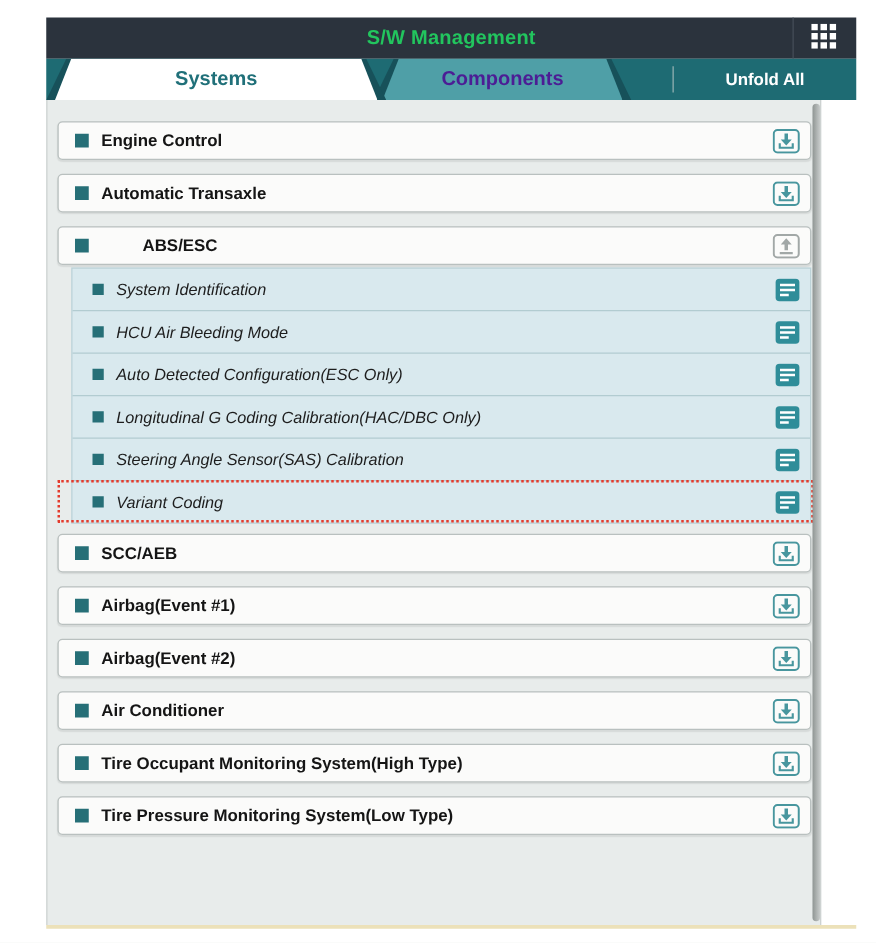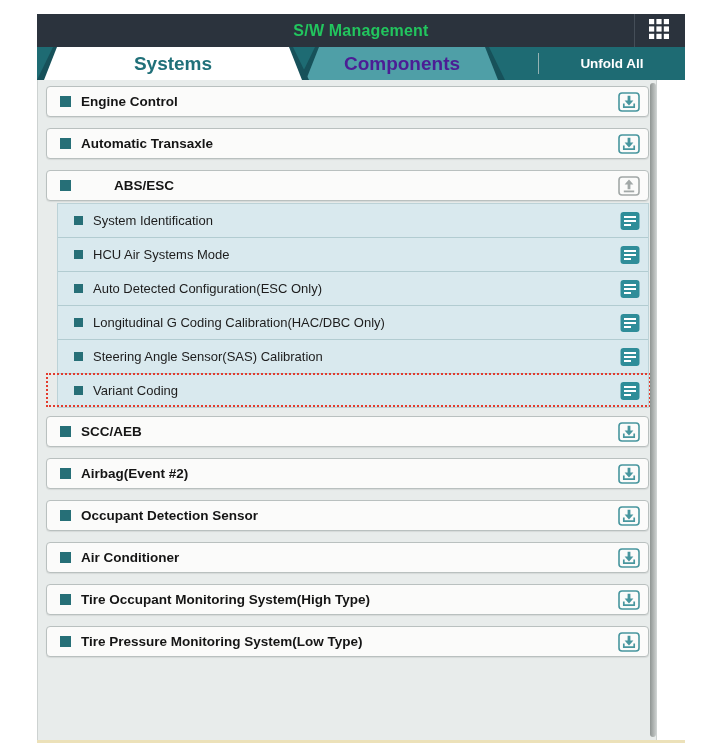--- a/index.html
+++ b/index.html
@@ -14,47 +14,47 @@
   .grid-btn{position:absolute;right:10px;top:0;bottom:0;width:32px;background:transparent;border:none;cursor:pointer;
     display:flex;align-items:center;justify-content:center;padding:0;}
 
   
   .tabbar{position:relative;height:33px;background:#1e6b73;}
   .tab{position:absolute;top:0;height:33px;cursor:pointer;}
   .tab .tab-shadow{position:absolute;left:0;right:0;top:0;bottom:0;background:#17515a;
     clip-path:polygon(16px 0, calc(100% - 16px) 0, 100% 100%, 0 100%);}
   .tab .tab-face{position:absolute;left:7px;right:7px;top:0;bottom:0;
     clip-path:polygon(13px 0, calc(100% - 13px) 0, 100% 100%, 0 100%);
-    display:flex;align-items:center;justify-content:center;font-weight:bold;font-size:19px;}
+    display:flex;align-items:center;justify-content:center;font-weight:bold;font-size:16px;}
   .tab-systems{left:0;width:272px;z-index:2;}
   .tab-systems .tab-face{background:#ffffff;color:#207079;}
   .tab-components{left:262px;width:206px;z-index:1;}
   .tab-components .tab-face{background:#4f9fa7;color:#4c1d95;}
   .unfold-divider{position:absolute;left:501px;top:6px;height:21px;width:1px;background:#bcc9c8;opacity:.75;}
   .unfold-btn{position:absolute;left:505px;top:0;height:33px;width:140px;background:transparent;border:none;cursor:pointer;
     color:#ffffff;font-weight:bold;font-size:13.5px;font-family:"Liberation Sans",sans-serif;}
 
   
   .content{position:relative;width:620px;height:660px;background:#e8eceb;border-left:1px solid #cdd2d1;
     border-right:1px solid #cdd2d1;box-sizing:border-box;overflow:hidden;}
-  #list{padding-top:6px;}
+  #list{padding-top:17px;}
 
   .card{position:relative;margin-left:8px;width:603px;height:31px;box-sizing:border-box;background:#fbfbfa;
     border:1px solid #b9c0bf;border-radius:4px;margin-bottom:11px;display:flex;align-items:center;
     box-shadow:0 1px 1px rgba(0,0,0,.08);cursor:pointer;}
   .card.expanded{margin-bottom:2px;gap:33px;}
   .card .bullet{width:11px;height:11px;background:#266f77;margin-left:13px;flex:0 0 auto;}
   .card .label{margin-left:10px;font-size:13.5px;font-weight:bold;color:#151515;white-space:nowrap;}
   .card .exp-icon{position:absolute;right:8px;top:50%;transform:translateY(-50%);width:22px;height:20px;cursor:pointer;}
 
   .sublist{margin-left:19px;width:592px;background:#d9e9ee;border:1px solid #bcd2d7;box-sizing:border-box;margin-bottom:8px;}
   .subrow{position:relative;height:33px;display:flex;align-items:center;cursor:pointer;}
   .subrow + .subrow{border-top:1px solid #b2ccd1;}
   .subrow .bullet{width:9px;height:9px;background:#266f77;margin-left:16px;flex:0 0 auto;}
-  .subrow .label{margin-left:10px;font-size:13px;color:#1d1d1d;white-space:nowrap;}
+  .subrow .label{margin-left:10px;font-size:13px;color:#1d1d1d;white-space:nowrap;font-style:italic;}
   .subrow .doc-icon{position:absolute;right:8px;top:50%;transform:translateY(-50%);width:20px;height:19px;cursor:pointer;}
   .subrow .hl-box{position:absolute;left:-12px;right:-3px;top:-1px;bottom:0;border:2px dotted #e33b2d;pointer-events:none;}
 
   .scrollbar{position:absolute;right:0;top:3px;bottom:3px;width:6px;border-radius:3px;
     background:linear-gradient(to right,#8f9593,#c7cbca);}
 
   .bottom-line{width:648px;height:3px;background:#ece1b9;}
 </style>
 </head>
 <body>
@@ -135,21 +135,21 @@
             <span class="label">System Identification</span>
             <span class="doc-icon"><svg width="20" height="19" viewBox="0 0 20 19">
        <rect x="0.5" y="0.5" width="19" height="18" rx="3" fill="#2f8d99"></rect>
        <rect x="4" y="4.5" width="12" height="2" fill="#ffffff"></rect>
        <rect x="4" y="8.5" width="12" height="2" fill="#ffffff"></rect>
        <rect x="4" y="12.5" width="7" height="2" fill="#ffffff"></rect>
      </svg></span>
           </div>
           <div class="subrow">
             <span class="bullet"></span>
-            <span class="label">HCU Air Systems Mode</span>
+            <span class="label">HCU Air Bleeding Mode</span>
             <span class="doc-icon"><svg width="20" height="19" viewBox="0 0 20 19">
        <rect x="0.5" y="0.5" width="19" height="18" rx="3" fill="#2f8d99"></rect>
        <rect x="4" y="4.5" width="12" height="2" fill="#ffffff"></rect>
        <rect x="4" y="8.5" width="12" height="2" fill="#ffffff"></rect>
        <rect x="4" y="12.5" width="7" height="2" fill="#ffffff"></rect>
      </svg></span>
           </div>
           <div class="subrow">
             <span class="bullet"></span>
             <span class="label">Auto Detected Configuration(ESC Only)</span>
@@ -196,30 +196,30 @@
           <span class="bullet"></span>
           <span class="label">SCC/AEB</span>
           <span class="exp-icon"><svg width="22" height="20" viewBox="0 0 22 20">
        <rect x="1" y="1" width="20" height="18" rx="3" fill="none" stroke="#48969e" stroke-width="1.6"></rect>
        <path d="M9.6 3.8 h2.8 v4.7 h3 L11 13.4 L6.6 8.5 h3 Z" fill="#48969e"></path>
        <path d="M5.8 11.6 v3.6 h10.4 v-3.6" fill="none" stroke="#48969e" stroke-width="1.7"></path>
      </svg></span>
         </div>
         <div class="card">
           <span class="bullet"></span>
+          <span class="label">Airbag(Event #1)</span>
+          <span class="exp-icon"><svg width="22" height="20" viewBox="0 0 22 20">
+       <rect x="1" y="1" width="20" height="18" rx="3" fill="none" stroke="#48969e" stroke-width="1.6"></rect>
+       <path d="M9.6 3.8 h2.8 v4.7 h3 L11 13.4 L6.6 8.5 h3 Z" fill="#48969e"></path>
+       <path d="M5.8 11.6 v3.6 h10.4 v-3.6" fill="none" stroke="#48969e" stroke-width="1.7"></path>
+     </svg></span>
+        </div>
+        <div class="card">
+          <span class="bullet"></span>
           <span class="label">Airbag(Event #2)</span>
-          <span class="exp-icon"><svg width="22" height="20" viewBox="0 0 22 20">
-       <rect x="1" y="1" width="20" height="18" rx="3" fill="none" stroke="#48969e" stroke-width="1.6"></rect>
-       <path d="M9.6 3.8 h2.8 v4.7 h3 L11 13.4 L6.6 8.5 h3 Z" fill="#48969e"></path>
-       <path d="M5.8 11.6 v3.6 h10.4 v-3.6" fill="none" stroke="#48969e" stroke-width="1.7"></path>
-     </svg></span>
-        </div>
-        <div class="card">
-          <span class="bullet"></span>
-          <span class="label">Occupant Detection Sensor</span>
           <span class="exp-icon"><svg width="22" height="20" viewBox="0 0 22 20">
        <rect x="1" y="1" width="20" height="18" rx="3" fill="none" stroke="#48969e" stroke-width="1.6"></rect>
        <path d="M9.6 3.8 h2.8 v4.7 h3 L11 13.4 L6.6 8.5 h3 Z" fill="#48969e"></path>
        <path d="M5.8 11.6 v3.6 h10.4 v-3.6" fill="none" stroke="#48969e" stroke-width="1.7"></path>
      </svg></span>
         </div>
         <div class="card">
           <span class="bullet"></span>
           <span class="label">Air Conditioner</span>
           <span class="exp-icon"><svg width="22" height="20" viewBox="0 0 22 20">

